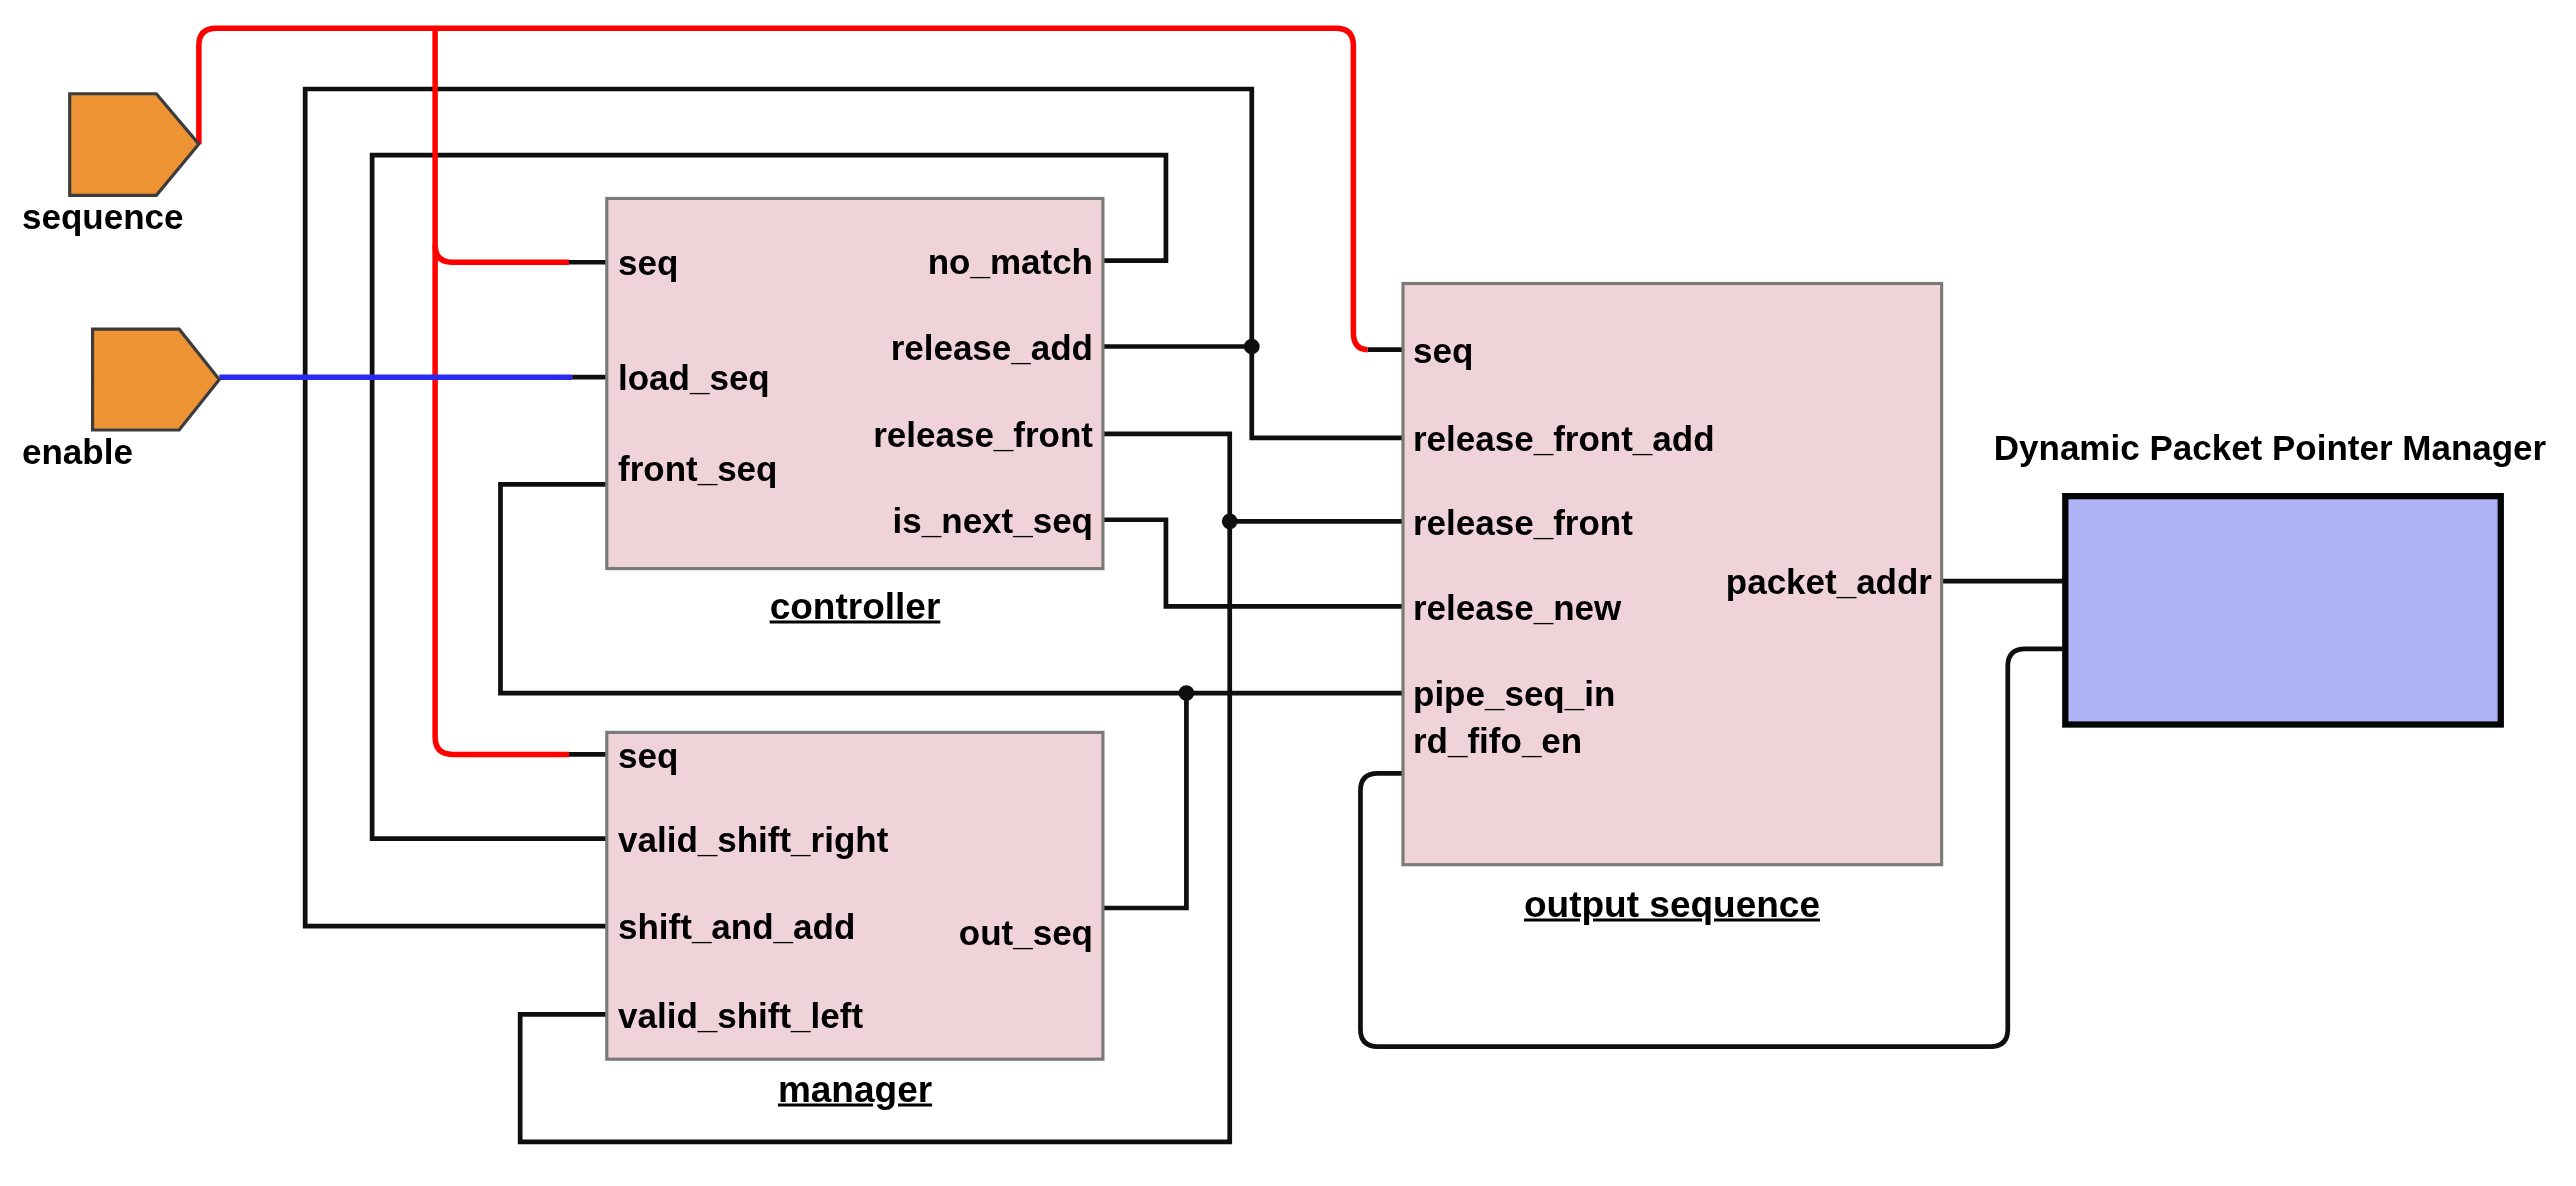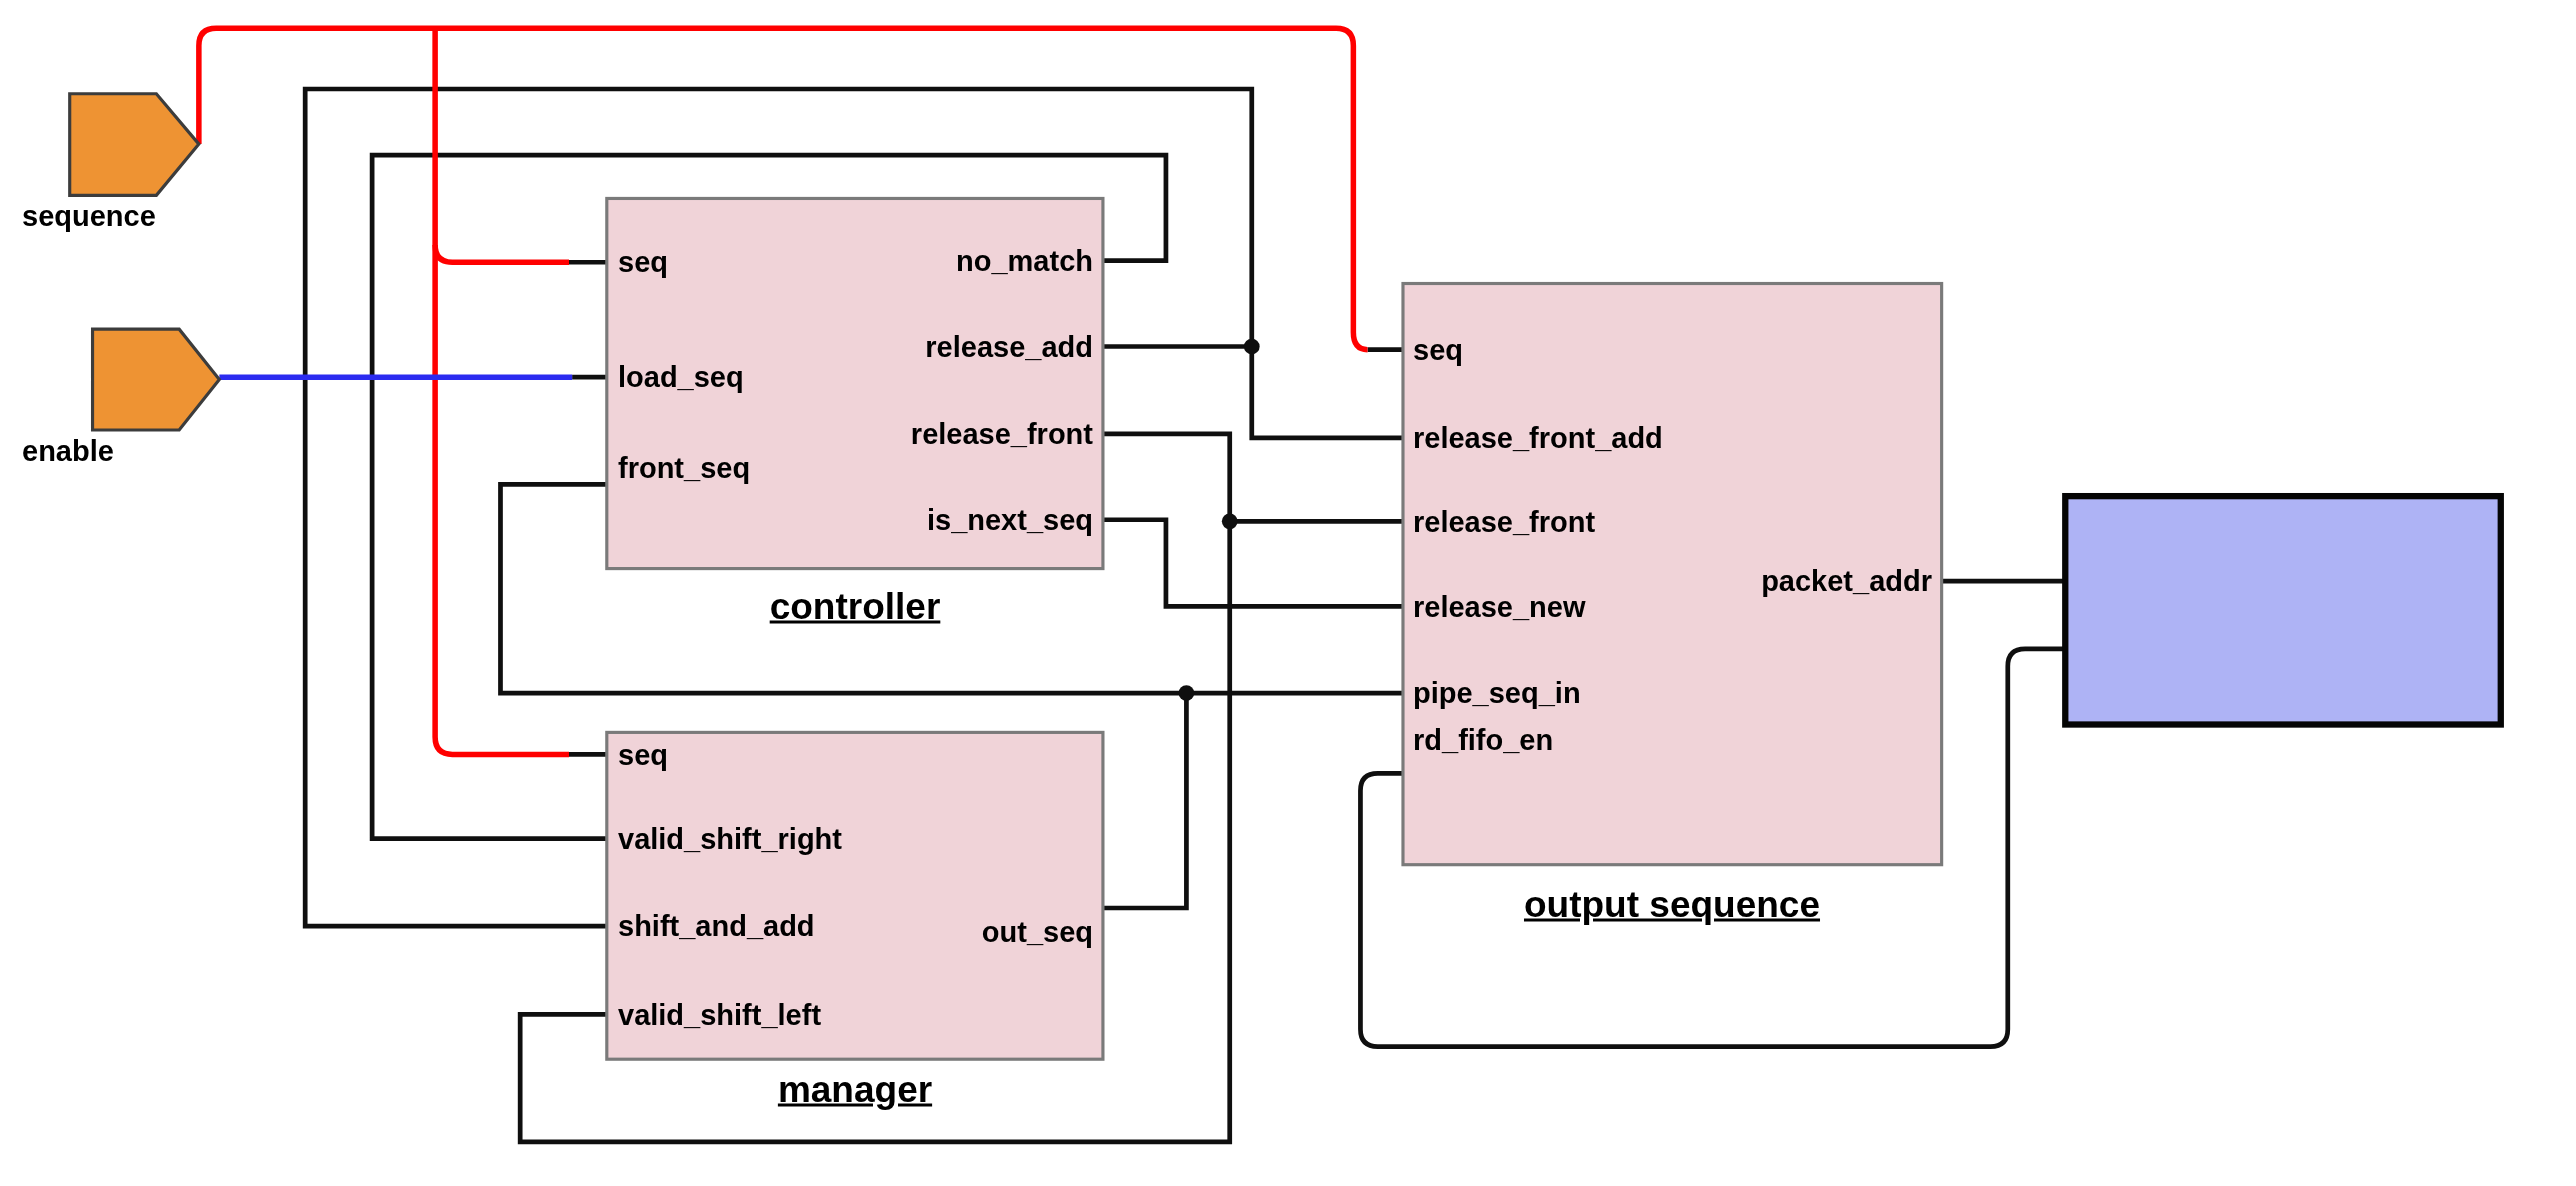--- a/index.html
+++ b/index.html
@@ -1,19 +1,19 @@
 <!DOCTYPE html>
 <html style="font-size:12.6px"><head>
 <meta charset="utf-8">
 <style>
   html,body{margin:0;padding:0;background:#ffffff;}
   #canvas{position:relative;width:2576px;height:1186px;background:#ffffff;overflow:hidden;
           font-family:"Liberation Sans",sans-serif;}
   #wires{position:absolute;left:0;top:0;}
-  .lbl{position:absolute;font-weight:bold;font-size:29px;line-height:1;color:#000;
+  .lbl{position:absolute;font-weight:bold;font-size:35px;line-height:1;color:#000;
        white-space:nowrap;transform:translate(0,-50%);}
   .lbl.r{transform:translate(-100%,-50%);}
   .lbl.c{transform:translate(-50%,-50%);}
   .blk-lbl{font-size:37px;text-decoration:underline;}
 </style>
 </head>
 <body>
 
 <div id="canvas">
 
@@ -78,15 +78,16 @@
 
   <div class="lbl" style="left:1413px;top:350px">seq</div>
   <div class="lbl" style="left:1413px;top:438px">release_front_add</div>
   <div class="lbl" style="left:1413px;top:522px">release_front</div>
   <div class="lbl" style="left:1413px;top:607px">release_new</div>
   <div class="lbl" style="left:1413px;top:693px">pipe_seq_in</div>
   <div class="lbl" style="left:1413px;top:740px">rd_fifo_en</div>
   <div class="lbl r" style="left:1932px;top:581px">packet_addr</div>
   <div class="lbl c blk-lbl" style="left:1672px;top:904px">output sequence</div>
 
+  <div class="lbl c" style="left:2270px;top:447px">Dynamic Packet Pointer Manager</div>
 
 </div>
 
 
 </body></html>

